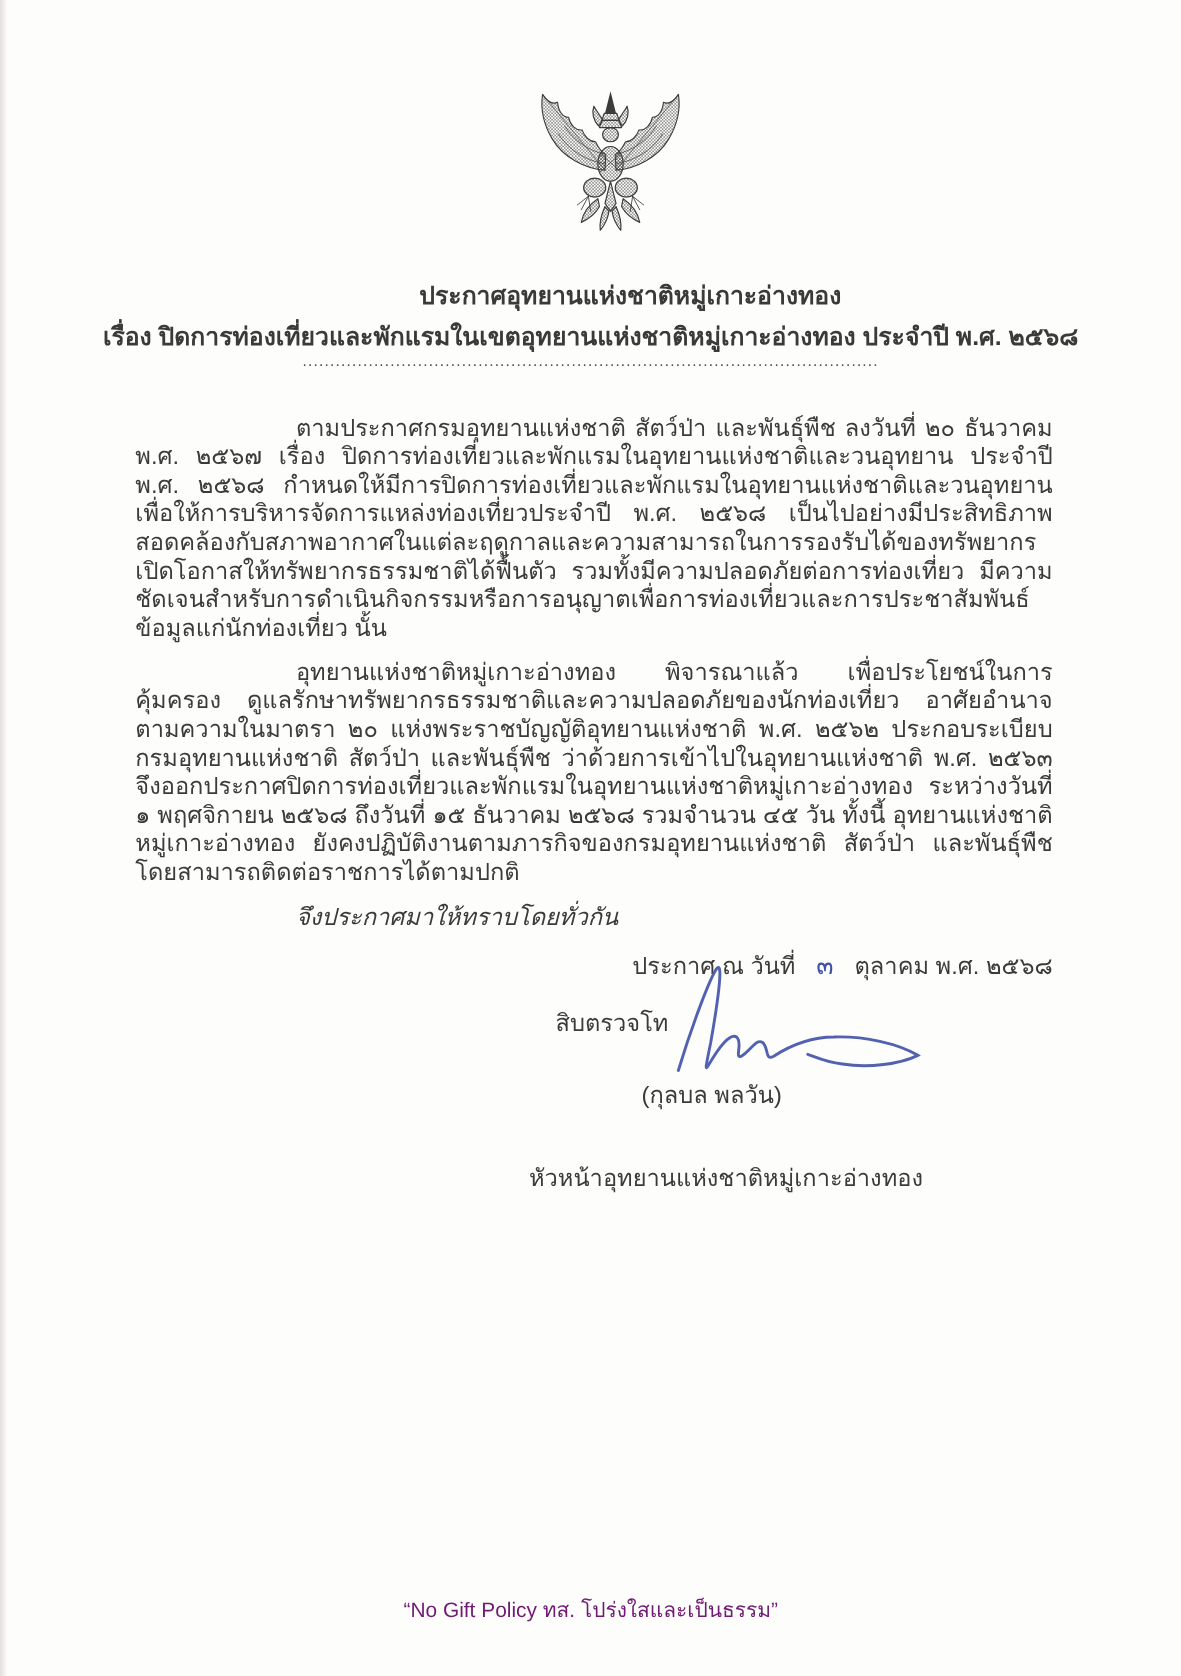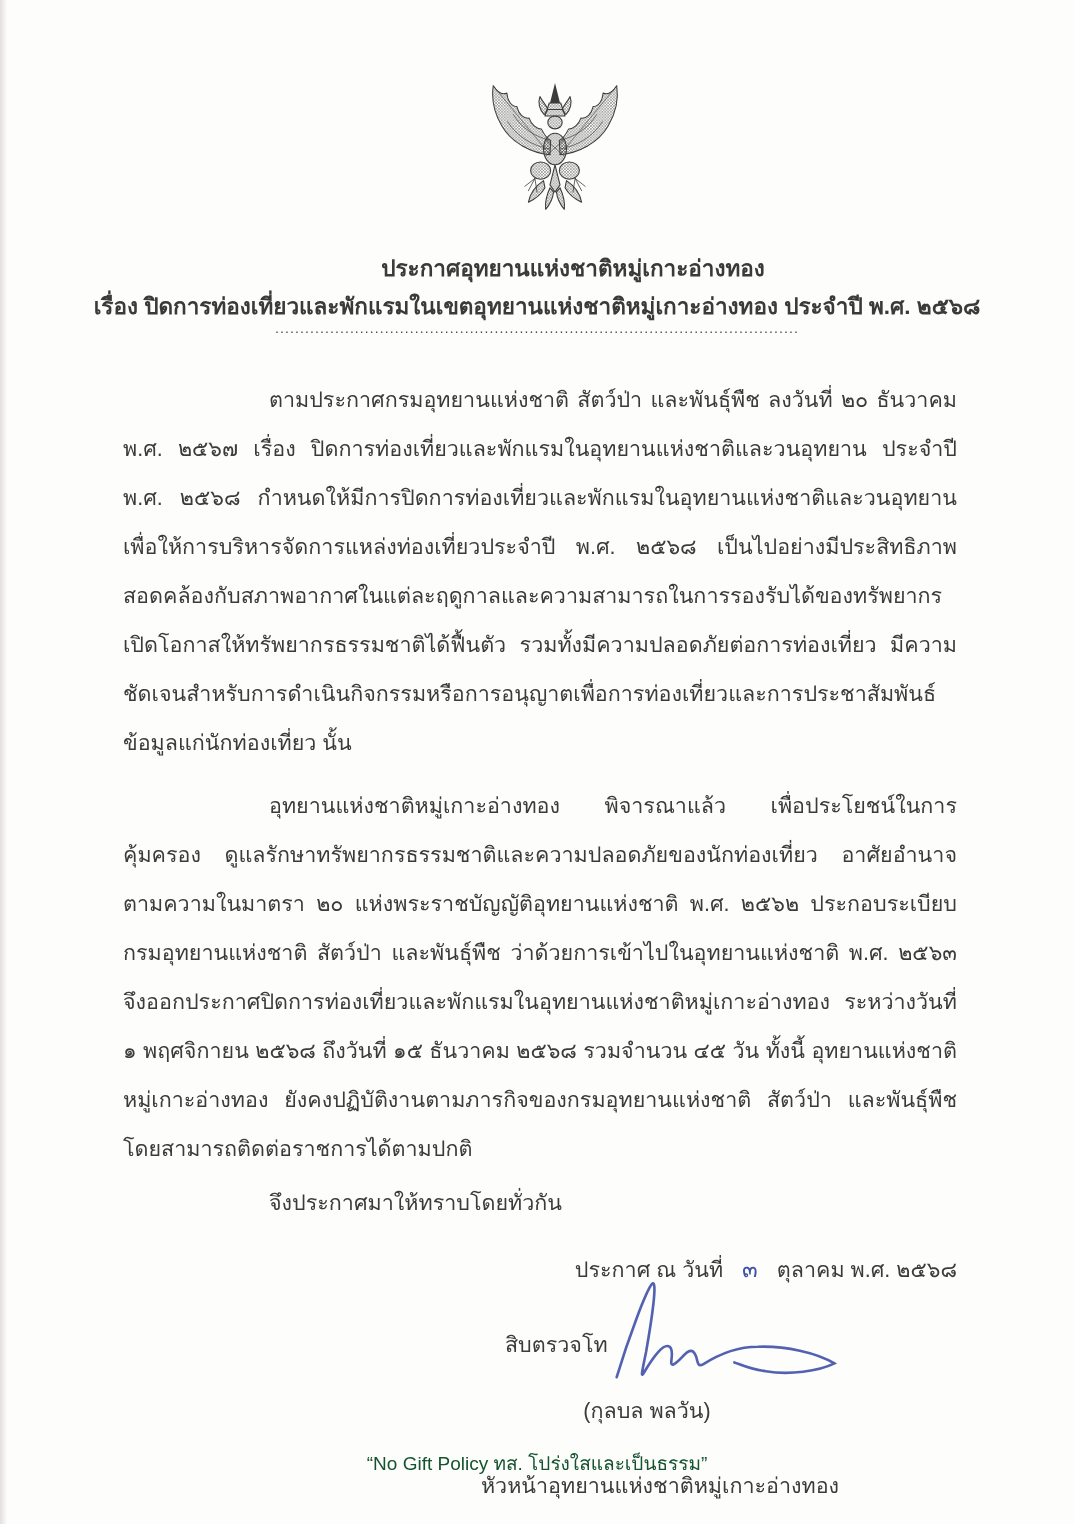--- a/index.html
+++ b/index.html
@@ -19,41 +19,41 @@
     font-weight:bold; font-size:22.5px; color:#3a3a3a; white-space:nowrap;
   }
   .t1 { top:250px;margin-left:36px; }
   .t2 { top:288px; }
   .dots {
     position:absolute; top:320px; left:0; width:100%; text-align:center;
     font-size:14px; letter-spacing:1.1px; color:#4a4a4a;
   }
   .content {
     position:absolute; left:123px; top:376px; width:834px;
-    font-size:21.5px; line-height:49px; text-align:justify;
+    font-size:21.5px; line-height:26px; text-align:justify;
   }
   .content p { margin:0; text-indent:146px; }
   .content p.second { margin-top:14px; }
-  .closing { margin-top:5px; text-indent:146px; }
+  .closing { margin-top:15px; text-indent:146px;font-style:italic; }
   .dateline {
     margin-top:17px; text-align:right; padding-left:76px;
     white-space:nowrap;
   }
   .day-blue {
     color:#3f51a8; padding:0 13px; font-size:23px;
   }
   .sigblock { position:relative; height:214px; margin-top:4px; }
   .rank { position:absolute; left:382px; top:22px; white-space:nowrap; }
   .sig-ink { position:absolute; left:478px; top:-24px; }
   .sig-name { position:absolute; left:524px; top:88px; transform:translateX(-50%); white-space:nowrap; }
   .sig-pos1 { position:absolute; left:537px; top:126px; transform:translateX(-50%); white-space:nowrap; }
   .sig-pos2 { position:absolute; left:537px; top:163px; transform:translateX(-50%); white-space:nowrap; }
   .footer {
     position:absolute; top:1448px; left:0; width:100%; text-align:center;
-    font-size:19px; color:#14532d;
+    font-size:19px; color:#701a75;
   }
 </style>
 </head>
 <body>
 
 <div class="page">
 
   <div class="emblem">
     <svg width="158" height="146" viewBox="0 0 220 200" aria-hidden="true">
       <defs>

